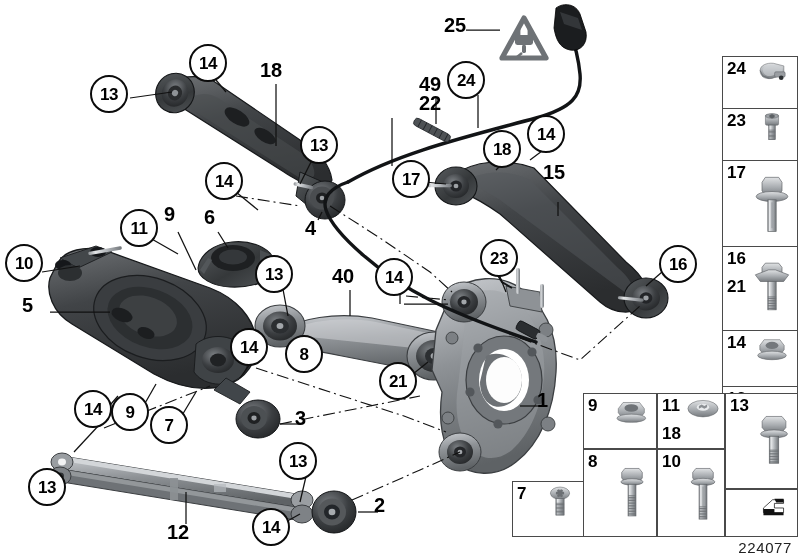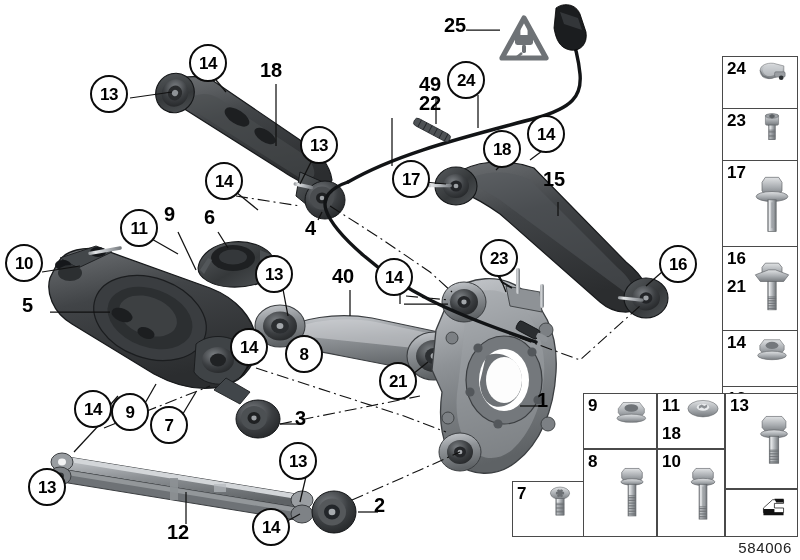--- a/index.html
+++ b/index.html
@@ -367,21 +367,21 @@
       <div class="callout" style="left: 300px; top: 126px;">13</div>
       <div class="callout" style="left: 205px; top: 162px;">14</div>
       <div class="numlbl" style="left: 305px; top: 218px;">4</div>
       <div class="numlbl" style="left: 444px; top: 15px;">25</div>
       <div class="numlbl" style="left: 419px; top: 74px;">49</div>
       <div class="callout" style="left: 447px; top: 61px;">24</div>
       <div class="numlbl" style="left: 375px; top: 93px; margin-left: 44px;">22</div>
       <div class="callout" style="left: 392px; top: 160px;">17</div>
       <div class="callout" style="left: 483px; top: 130px;">18</div>
       <div class="callout" style="left: 527px; top: 115px;">14</div>
-      <div class="numlbl" style="left: 543px; top: 169px;">15</div>
+      <div class="numlbl" style="left: 543px; top: 162px;">15</div>
       <div class="callout" style="left: 659px; top: 245px;">16</div>
       <div class="callout" style="left: 480px; top: 239px;">23</div>
       <div class="callout" style="left: 120px; top: 209px;">11</div>
       <div class="numlbl" style="left: 164px; top: 204px;">9</div>
       <div class="numlbl" style="left: 204px; top: 207px;">6</div>
       <div class="callout" style="left: 5px; top: 244px;">10</div>
       <div class="numlbl" style="left: 22px; top: 295px;">5</div>
       <div class="callout" style="left: 255px; top: 255px;">13</div>
       <div class="numlbl" style="left: 332px; top: 266px;">40</div>
       <div class="callout" style="left: 375px; top: 258px;">14</div>
@@ -815,14 +815,14 @@
               <rect x="18" y="36" width="12" height="1.1"></rect>
               <rect x="18" y="38" width="12" height="1.1"></rect>
               <rect x="18" y="40" width="12" height="1.1"></rect>
               <rect x="18" y="42" width="12" height="1.1"></rect>
             </g>
           </svg>
         </span>
       </div>
     </div>
 
-  <div id="wm">584006</div>
+  <div id="wm">224077</div>
 </div>
 
 </body></html>

